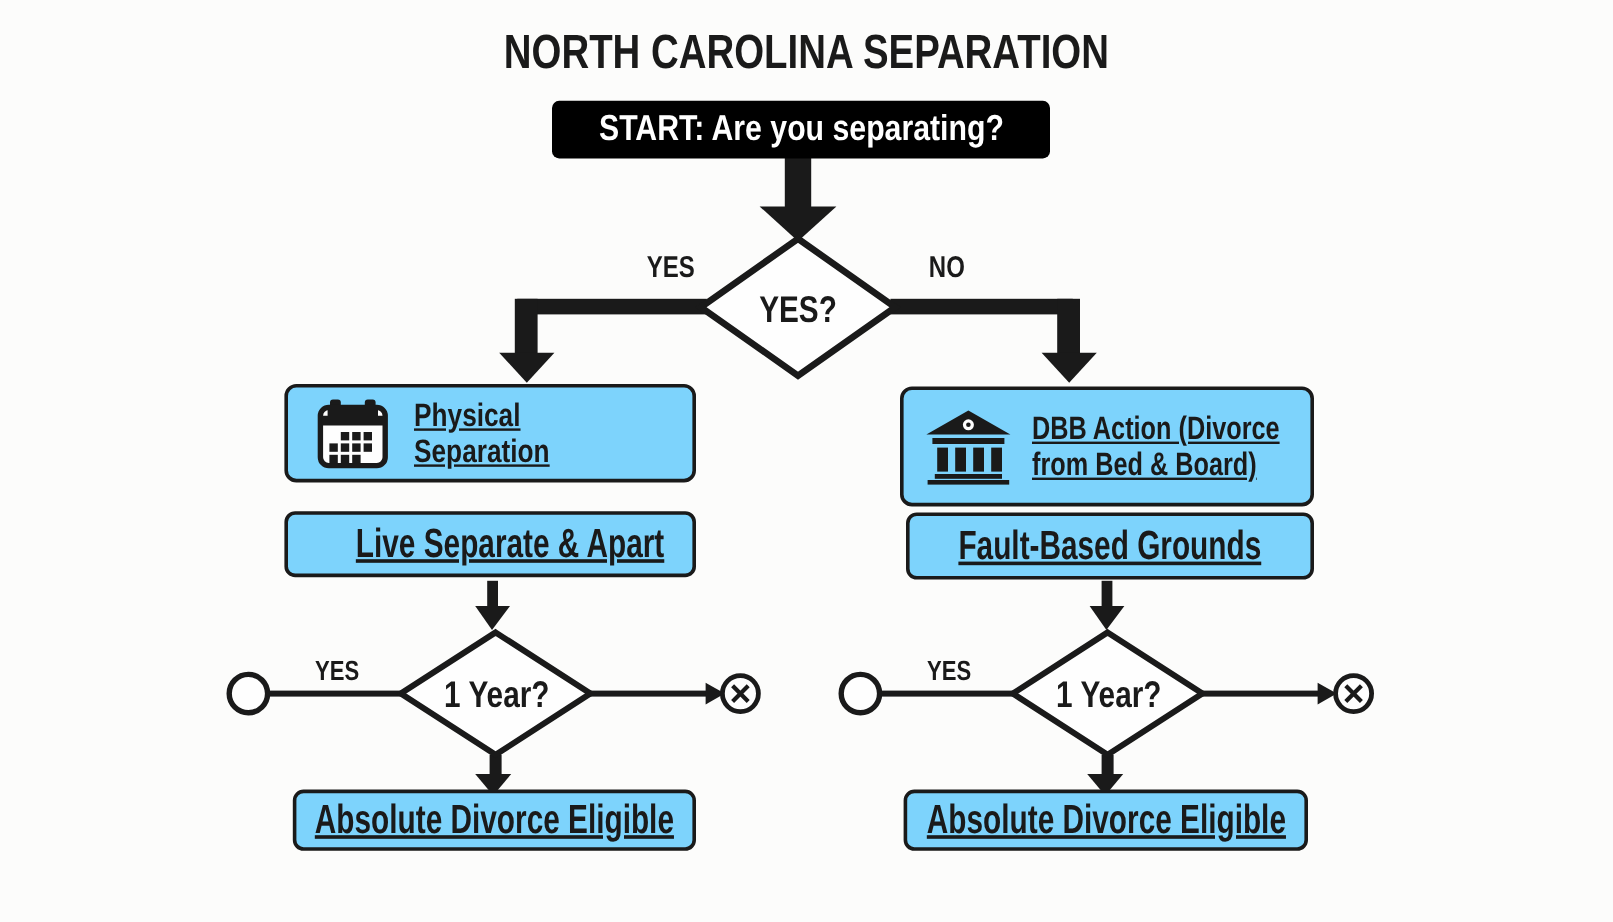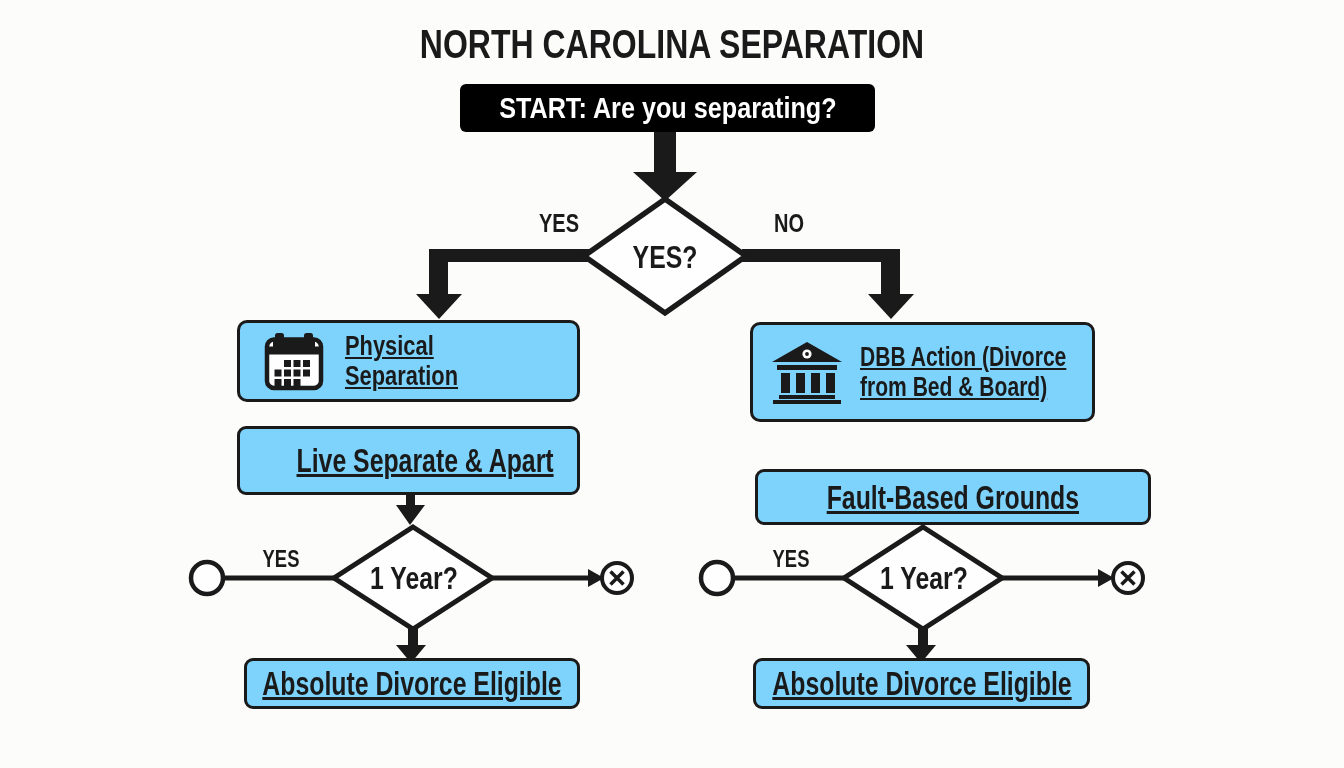--- a/index.html
+++ b/index.html
@@ -185,25 +185,25 @@
       <rect x="58" y="33" width="9" height="20" fill="#1a1a1a"></rect>
       <rect x="11" y="55" width="56" height="4" fill="#1a1a1a"></rect>
       <rect x="5" y="60" width="68" height="4" fill="#1a1a1a"></rect>
     </svg>
     <div class="two-line" style="transform: scaleX(0.78);">
       <span>DBB Action (Divorce</span>
       <span>from Bed &amp; Board)</span>
     </div>
   </div>
 
-  <div class="node-box centered" style="left:237px; top:426px; width:343px; height:69px; border-radius:9px;padding-left:33px;">
+  <div class="node-box centered" style="left:237px; top:426px; width:343px; height:55px; border-radius:9px;padding-left:33px;">
     <span class="box-text-center">Live Separate &amp; Apart</span>
   </div>
 
-  <div class="node-box centered" style="left:755px; top:427px; width:396px; height:56px; border-radius:9px;margin-top:42px;">
+  <div class="node-box centered" style="left:755px; top:427px; width:340px; height:56px; border-radius:9px;">
     <span class="box-text-center">Fault-Based Grounds</span>
   </div>
 
   <div class="edge-label row-yes" style="left:281px; top:559px;">YES</div>
   <div class="diamond-label year" style="left:414px; top:579px;">1 Year?</div>
   <div class="edge-label row-yes" style="left:791px; top:559px;">YES</div>
   <div class="diamond-label year" style="left:924px; top:579px;">1 Year?</div>
 
   <div class="node-box centered" style="left:244px; top:658px; width:336px; height:51px; border-radius:9px;">
     <span class="box-text-center">Absolute Divorce Eligible</span>

